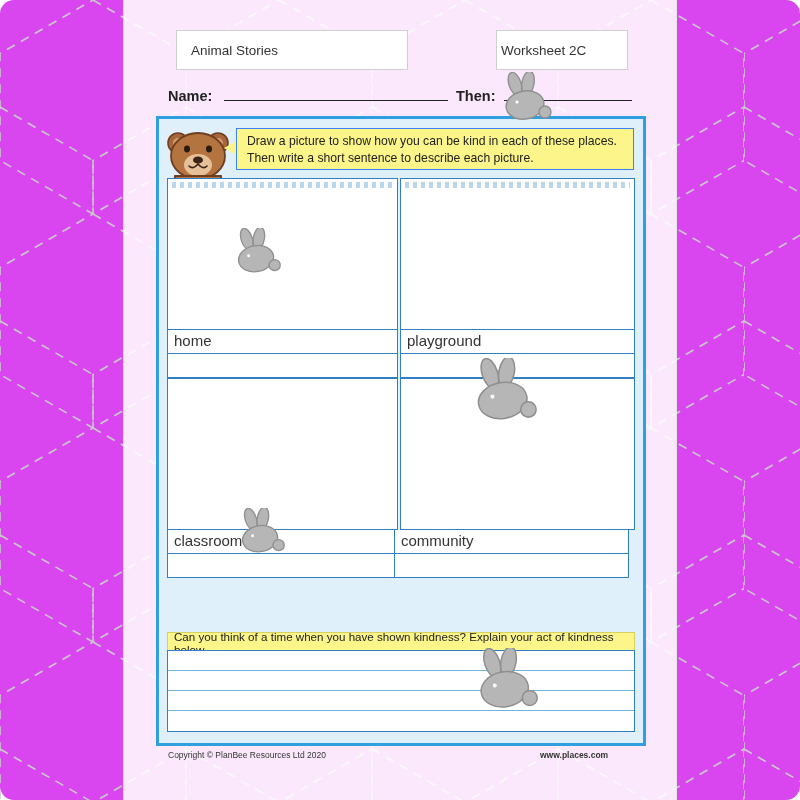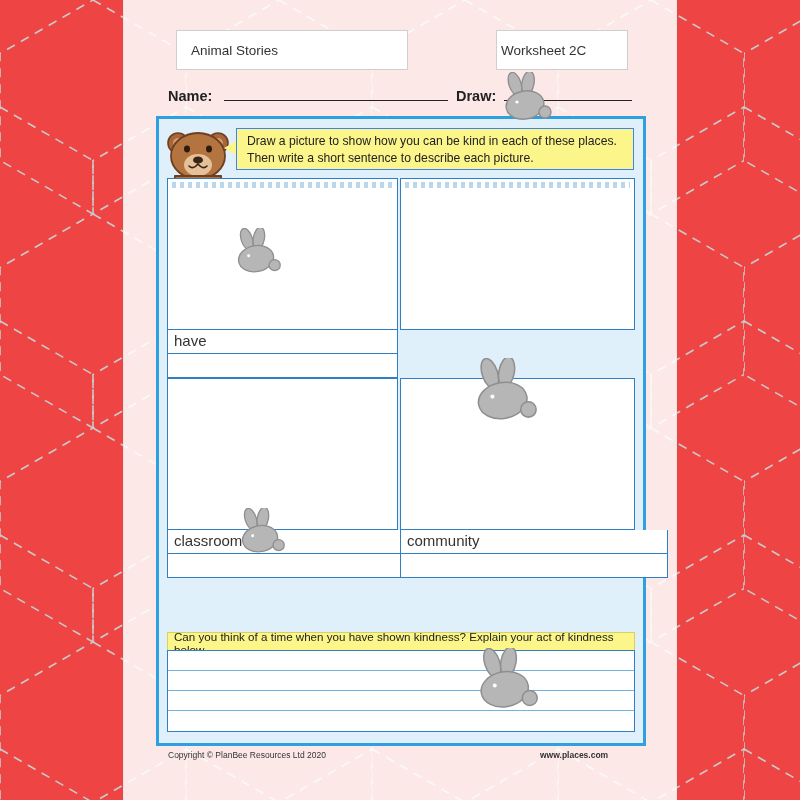--- a/index.html
+++ b/index.html
@@ -11,21 +11,22 @@
     width: 800px;
     height: 800px;
     overflow: hidden;
     font-family: "Liberation Sans", sans-serif;
   }
 
   #stage {
     position: relative;
     width: 800px;
     height: 800px;
-    background: #ef4444;
+    background: #d946ef;
+    border-radius: 14px;
   }
 
   
   #hexbg {
     position: absolute;
     left: 0; top: 0;
     width: 800px; height: 800px;
   }
 
   
@@ -248,21 +249,21 @@
   <div class="hdr-box" id="hdr-left">
     <span>Animal Stories</span>
   </div>
   <div class="hdr-box" id="hdr-right">
     <span>Worksheet 2C</span>
   </div>
 
   <div class="nd-row">
     <span class="nd-label" id="name-label">Name:</span>
     <span class="nd-line" id="name-line"></span>
-    <span class="nd-label" id="date-label">Draw:</span>
+    <span class="nd-label" id="date-label">Then:</span>
     <span class="nd-line" id="date-line"></span>
   </div>
 
   <div id="panel"></div>
 
   <svg id="bear" viewBox="0 0 74 82" xmlns="http://www.w3.org/2000/svg">
     <ellipse cx="15" cy="19" rx="10" ry="10" fill="#a8673a" stroke="#6d3f20" stroke-width="1.6"></ellipse>
     <ellipse cx="15" cy="19" rx="5" ry="5" fill="#d89c6a"></ellipse>
     <ellipse cx="55" cy="19" rx="10" ry="10" fill="#a8673a" stroke="#6d3f20" stroke-width="1.6"></ellipse>
     <ellipse cx="55" cy="19" rx="5" ry="5" fill="#d89c6a"></ellipse>
@@ -283,38 +284,42 @@
   <div id="bubble">
     <span>Draw a picture to show how you can be kind in each of these places. Then write a short sentence to describe each picture.</span>
   </div>
 
   <div id="grid">
 
     <div class="cell cell-draw" style="left:0px; top:0px; width:231px; height:152px;">
       <div class="cell-hatch"></div>
     </div>
     <div class="cell cell-word" style="left:0px; top:152px; width:231px; height:48px;">
-      <span class="word-label">have</span>
+      <span class="word-label">home</span>
       <span class="word-rule" style="top:23px;"></span>
     </div>
 
     <div class="cell cell-draw" style="left:233px; top:0px; width:235px; height:152px;">
       <div class="cell-hatch"></div>
+    </div>
+    <div class="cell cell-word" style="left:233px; top:152px; width:235px; height:48px;">
+      <span class="word-label">playground</span>
+      <span class="word-rule" style="top:23px;"></span>
     </div>
 
     <div class="cell cell-draw" style="left:0px; top:200px; width:231px; height:152px;">
     </div>
     <div class="cell cell-word" style="left:0px; top:352px; width:246px; height:48px;">
       <span class="word-label">classroom</span>
       <span class="word-rule" style="top:23px;"></span>
     </div>
 
     <div class="cell cell-draw" style="left:233px; top:200px; width:235px; height:152px;">
     </div>
-    <div class="cell cell-word" style="left:233px; top:352px; width:268px; height:48px;text-decoration:underline;">
+    <div class="cell cell-word" style="left:227px; top:352px; width:235px; height:48px;text-decoration:underline;">
       <span class="word-label">community</span>
       <span class="word-rule" style="top:23px;"></span>
     </div>
   </div>
 
   <div id="prompt">
     <span>Can you think of a time when you have shown kindness? Explain your act of kindness below.</span>
   </div>
 
   <div id="writebox">

